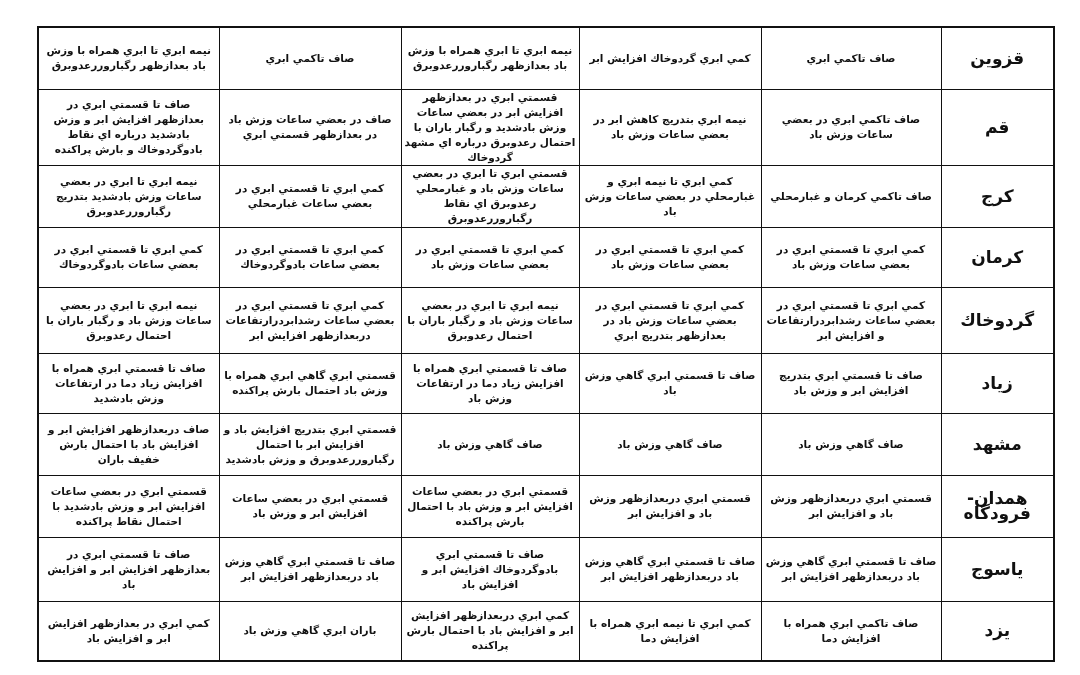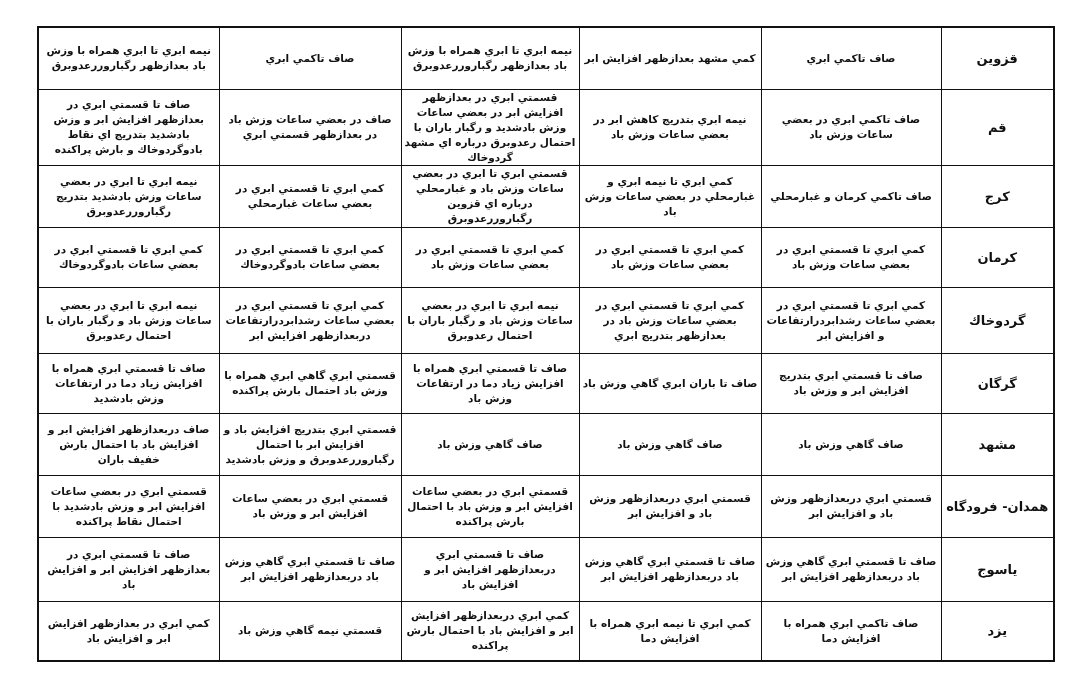--- a/index.html
+++ b/index.html
@@ -31,21 +31,21 @@
       text-align: center;
       vertical-align: middle;
       font-size: 10.5px;
       font-weight: bold;
       line-height: 15px;
       padding: 0 3px;
       overflow: hidden;
       direction: rtl;
     }
     .forecast-table td.city {
-      font-size: 13px;
+      font-size: 17px;
     }
     col.c-city { width: 113px; }
     col.c-d1 { width: 180px; }
     col.c-d2 { width: 182px; }
     col.c-d3 { width: 178px; }
     col.c-d4 { width: 182px; }
     col.c-d5 { width: 181px; }
     tr.r0 { height: 62px; }
     tr.r1 { height: 62px; }
     tr.r2 { height: 62px; }
@@ -66,61 +66,61 @@
       <col class="c-d1">
       <col class="c-d2">
       <col class="c-d3">
       <col class="c-d4">
       <col class="c-d5">
   </colgroup>
   <tbody>
     <tr class="r0">
       <td class="city">قزوين</td>
       <td>صاف تاكمي ابري</td>
-      <td>كمي مشهد بعدازظهر افزايش ابر</td>
+      <td>كمي ابري گردوخاك افزايش ابر</td>
       <td>نيمه ابري تا ابري همراه با وزش باد بعدازظهر رگباروررعدوبرق</td>
       <td>صاف تاكمي ابري</td>
       <td>نيمه ابري تا ابري همراه با وزش باد بعدازظهر رگباروررعدوبرق</td>
     </tr>
     <tr class="r1">
       <td class="city">قم</td>
       <td>صاف تاكمي ابري در بعضي ساعات وزش باد</td>
       <td>نيمه ابري بتدريج كاهش ابر در بعضي ساعات وزش باد</td>
       <td>قسمتي ابري در بعدازظهر افزايش ابر در بعضي ساعات وزش بادشديد و رگبار باران با احتمال رعدوبرق درباره اي مشهد گردوخاك</td>
       <td>صاف در بعضي ساعات وزش باد در بعدازظهر قسمتي ابري</td>
-      <td>صاف تا قسمتي ابري در بعدازظهر افزايش ابر و وزش بادشديد بتدريج اي نقاط بادوگردوخاك و بارش پراكنده</td>
+      <td>صاف تا قسمتي ابري در بعدازظهر افزايش ابر و وزش بادشديد درباره اي نقاط بادوگردوخاك و بارش پراكنده</td>
     </tr>
     <tr class="r2">
       <td class="city">كرج</td>
       <td>صاف تاكمي كرمان و غبارمحلي</td>
       <td>كمي ابري تا نيمه ابري و غبارمحلي در بعضي ساعات وزش باد</td>
-      <td>قسمتي ابري تا ابري در بعضي ساعات وزش باد و غبارمحلي درباره اي قزوين رگباروررعدوبرق</td>
+      <td>قسمتي ابري تا ابري در بعضي ساعات وزش باد و غبارمحلي رعدوبرق اي نقاط رگباروررعدوبرق</td>
       <td>كمي ابري تا قسمتي ابري در بعضي ساعات غبارمحلي</td>
       <td>نيمه ابري تا ابري در بعضي ساعات وزش بادشديد بتدريج رگباروررعدوبرق</td>
     </tr>
     <tr class="r3">
       <td class="city">كرمان</td>
       <td>كمي ابري تا قسمتي ابري در بعضي ساعات وزش باد</td>
       <td>كمي ابري تا قسمتي ابري در بعضي ساعات وزش باد</td>
       <td>كمي ابري تا قسمتي ابري در بعضي ساعات وزش باد</td>
       <td>كمي ابري تا قسمتي ابري در بعضي ساعات بادوگردوخاك</td>
       <td>كمي ابري تا قسمتي ابري در بعضي ساعات بادوگردوخاك</td>
     </tr>
     <tr class="r4">
       <td class="city">گردوخاك</td>
       <td>كمي ابري تا قسمتي ابري در بعضي ساعات رشدابردرارتفاعات و افزايش ابر</td>
       <td>كمي ابري تا قسمتي ابري در بعضي ساعات وزش باد در بعدازظهر بتدريج ابري</td>
       <td>نيمه ابري تا ابري در بعضي ساعات وزش باد و رگبار باران با احتمال رعدوبرق</td>
       <td>كمي ابري تا قسمتي ابري در بعضي ساعات رشدابردرارتفاعات دربعدازظهر افزايش ابر</td>
       <td>نيمه ابري تا ابري در بعضي ساعات وزش باد و رگبار باران با احتمال رعدوبرق</td>
     </tr>
     <tr class="r5">
-      <td class="city">گرگان</td>
+      <td class="city">زياد</td>
       <td>صاف تا قسمتي ابري بتدريج افزايش ابر و وزش باد</td>
-      <td>صاف تا باران ابري گاهي وزش باد</td>
+      <td>صاف تا قسمتي ابري گاهي وزش باد</td>
       <td>صاف تا قسمتي ابري همراه با افزايش زياد دما در ارتفاعات وزش باد</td>
       <td>قسمتي ابري گاهي ابري همراه با وزش باد احتمال بارش پراكنده</td>
       <td>صاف تا قسمتي ابري همراه با افزايش زياد دما در ارتفاعات وزش بادشديد</td>
     </tr>
     <tr class="r6">
       <td class="city">مشهد</td>
       <td>صاف گاهي وزش باد</td>
       <td>صاف گاهي وزش باد</td>
       <td>صاف گاهي وزش باد</td>
       <td>قسمتي ابري بتدريج افزايش باد و افزايش ابر با احتمال رگباروررعدوبرق و وزش بادشديد</td>
@@ -131,26 +131,26 @@
       <td>قسمتي ابري دربعدازظهر وزش باد و افزايش ابر</td>
       <td>قسمتي ابري دربعدازظهر وزش باد و افزايش ابر</td>
       <td>قسمتي ابري در بعضي ساعات افزايش ابر و وزش باد با احتمال بارش پراكنده</td>
       <td>قسمتي ابري در بعضي ساعات افزايش ابر و وزش باد</td>
       <td>قسمتي ابري در بعضي ساعات افزايش ابر و وزش بادشديد با احتمال نقاط پراكنده</td>
     </tr>
     <tr class="r8">
       <td class="city">ياسوج</td>
       <td>صاف تا قسمتي ابري گاهي وزش باد دربعدازظهر افزايش ابر</td>
       <td>صاف تا قسمتي ابري گاهي وزش باد دربعدازظهر افزايش ابر</td>
-      <td>صاف تا قسمتي ابري دربعدازظهر افزايش ابر و افزايش باد</td>
+      <td>صاف تا قسمتي ابري بادوگردوخاك افزايش ابر و افزايش باد</td>
       <td>صاف تا قسمتي ابري گاهي وزش باد دربعدازظهر افزايش ابر</td>
       <td>صاف تا قسمتي ابري در بعدازظهر افزايش ابر و افزايش باد</td>
     </tr>
     <tr class="r9">
       <td class="city">يزد</td>
       <td>صاف تاكمي ابري همراه با افزايش دما</td>
       <td>كمي ابري تا نيمه ابري همراه با افزايش دما</td>
       <td>كمي ابري دربعدازظهر افزايش ابر و افزايش باد با احتمال بارش پراكنده</td>
-      <td>قسمتي نيمه گاهي وزش باد</td>
+      <td>باران ابري گاهي وزش باد</td>
       <td>كمي ابري در بعدازظهر افزايش ابر و افزايش باد</td>
     </tr>
   </tbody>
 </table>
 
 </body></html>

